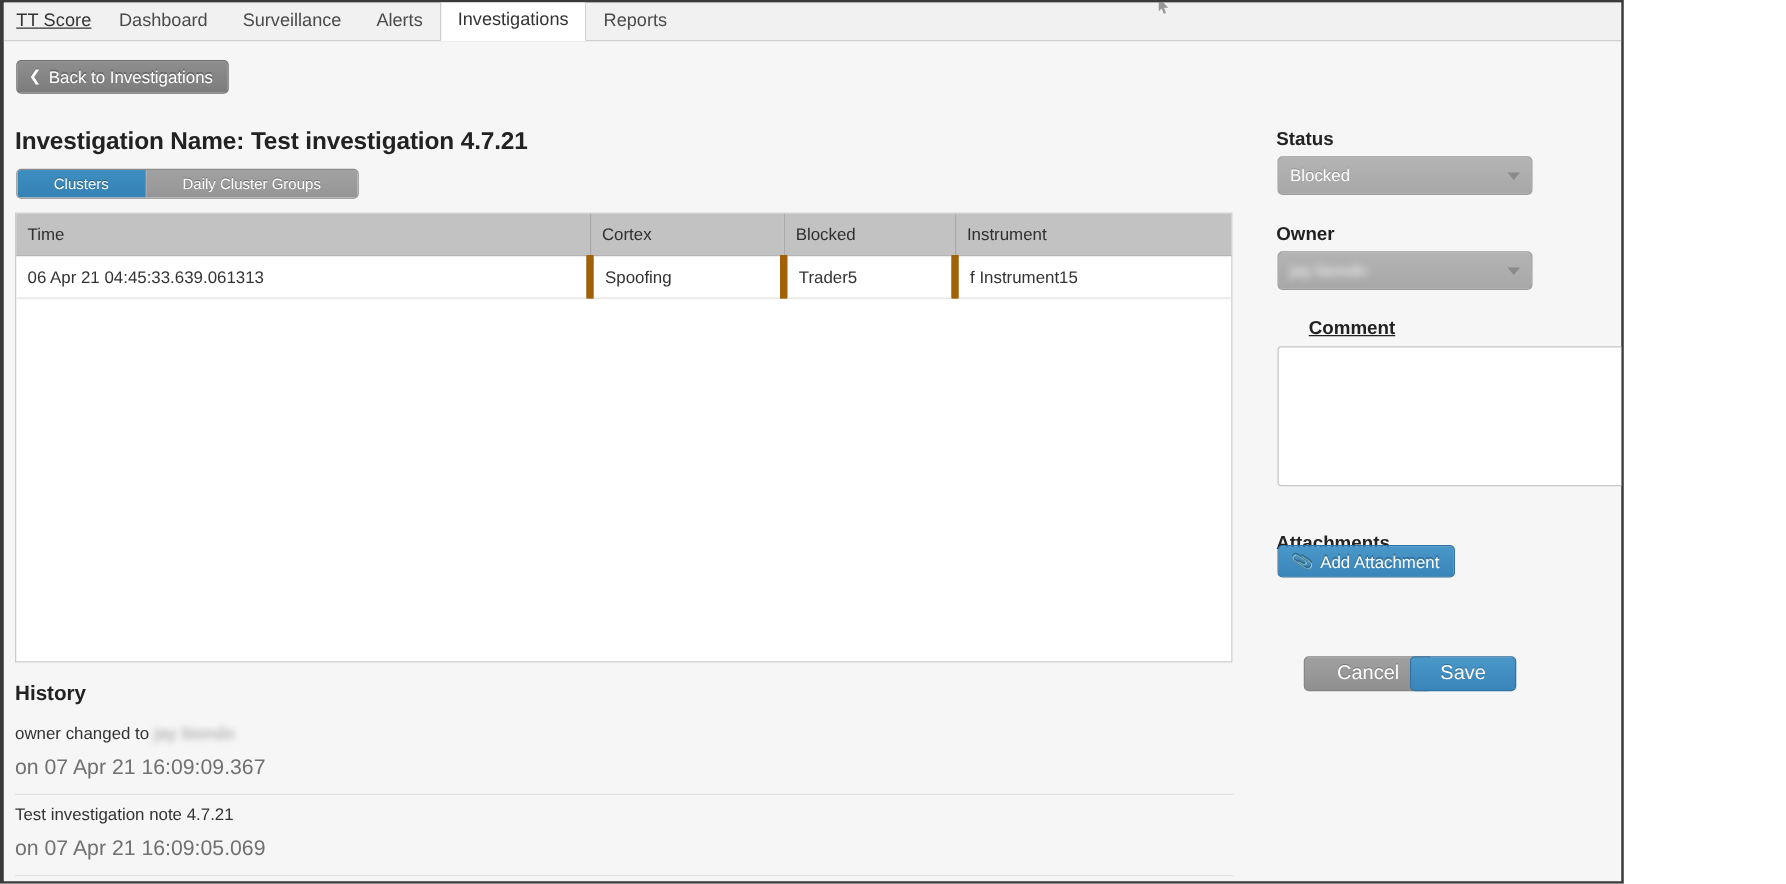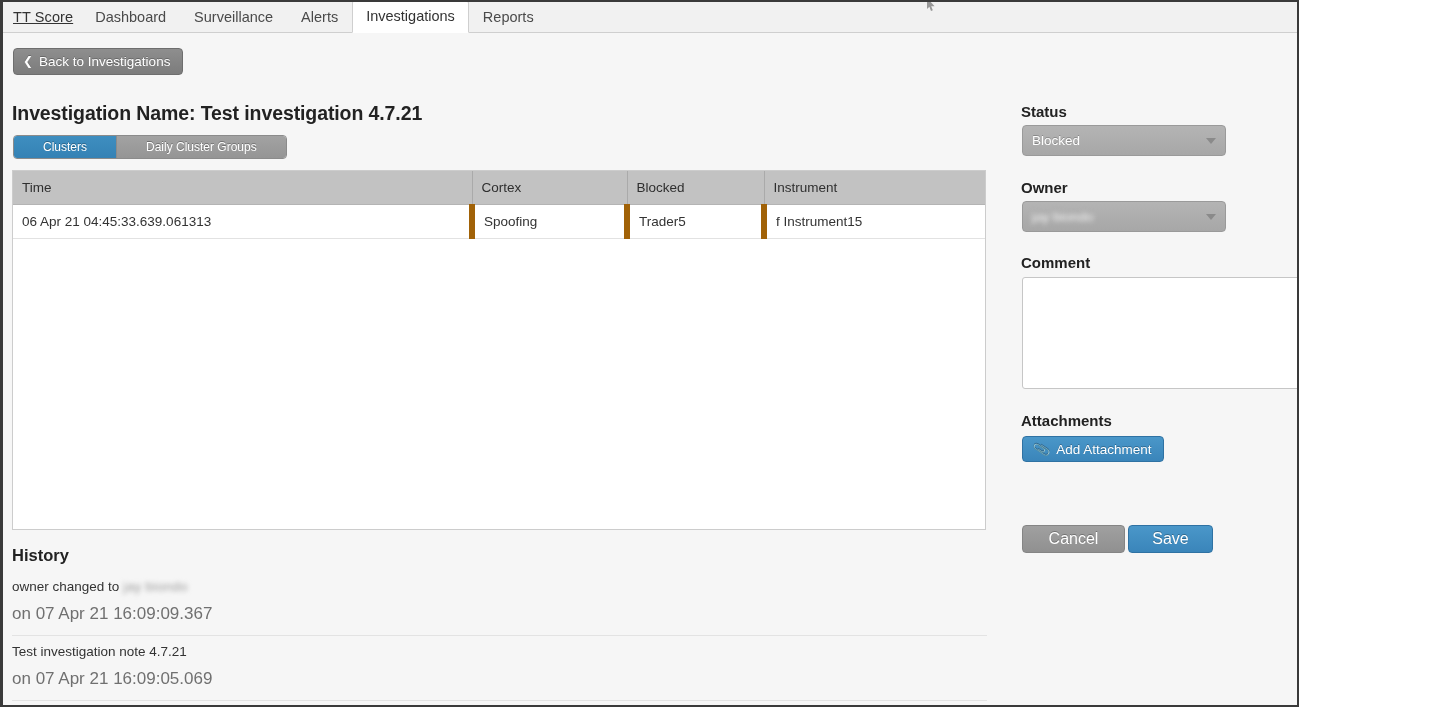--- a/index.html
+++ b/index.html
@@ -227,22 +227,22 @@
 
   
   .lbl {
     position: absolute;
     font-size: 15px;
     font-weight: bold;
     color: #222222;
   }
   .lbl-status { left: 1018px; top: 101px; }
   .lbl-owner { left: 1018px; top: 177px; }
-  .lbl-comment { left: 1018px; top: 252px; }
-  .lbl-attach { left: 1018px; top: 410px; }
+  .lbl-comment { left: 1044px; top: 252px; text-decoration: underline; }
+  .lbl-attach { left: 1018px; top: 424px; }
 
   .select {
     position: absolute;
     left: 1019px;
     width: 204px;
     height: 31px;
     background: linear-gradient(#b4b4b4, #a7a7a7);
     border: 1px solid #9a9a9a;
     border-radius: 4px;
     box-sizing: border-box;
@@ -321,21 +321,21 @@
     background: linear-gradient(#4a97c9, #3a85ba);
     border: 1px solid #2f72a3;
   }
   .clip-icon {
     display: inline-block;
     font-size: 13px;
     transform: rotate(-15deg);
     line-height: 1;
   }
   .btn-cancel {
-    left: 1019px;
+    left: 1040px;
     top: 523px;
     width: 103px;
     height: 28px;
     font-size: 16px;
     background: linear-gradient(#a0a0a0, #909090);
     border: 1px solid #858585;
   }
   .btn-save {
     left: 1125px;
     top: 523px;

